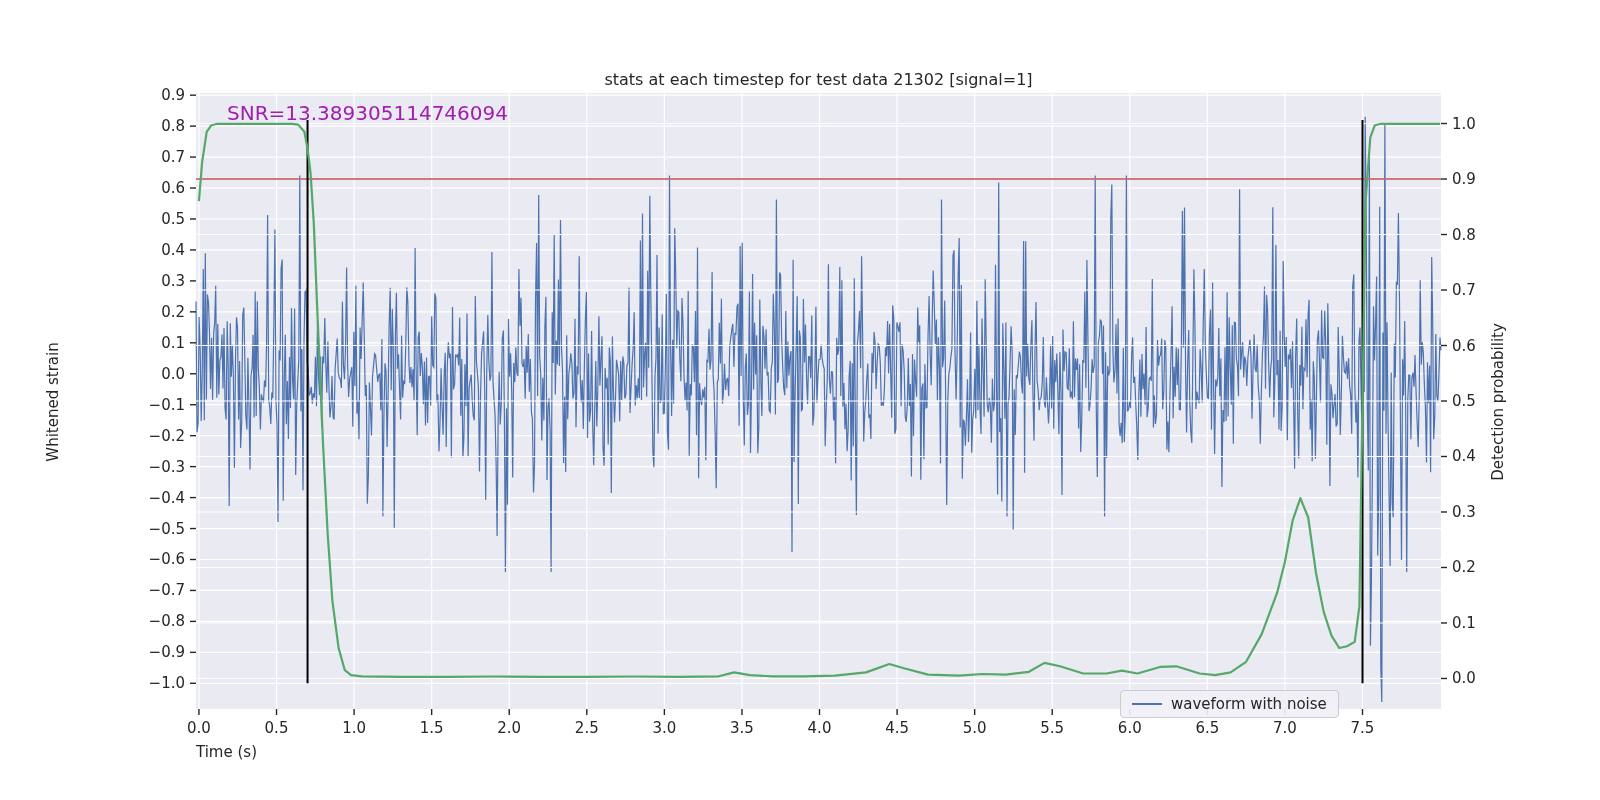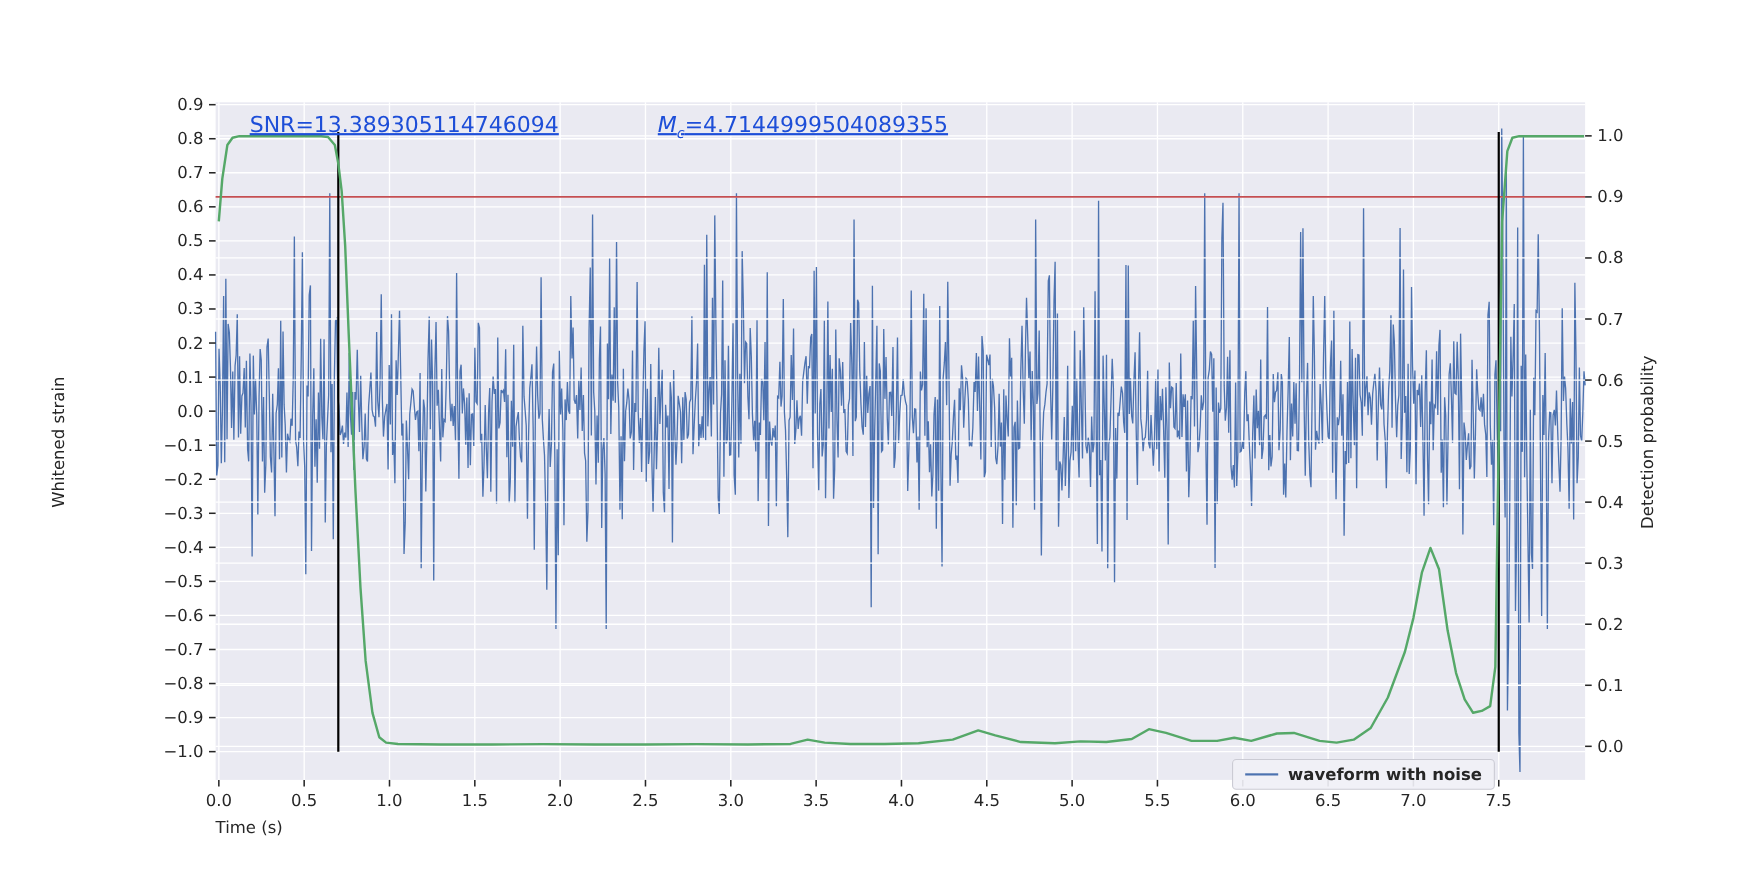--- a/index.html
+++ b/index.html
@@ -1,32 +1,32 @@
 <!DOCTYPE html>
 <html><head>
 <meta charset="utf-8">
 <style>
   html,body{margin:0;padding:0;background:#ffffff;}
   .figure{position:relative;width:1600px;height:800px;background:#ffffff;
           font-family:"DejaVu Sans",sans-serif;color:#262626;overflow:hidden;}
   svg{position:absolute;left:0;top:0;}
   .fig-title{position:absolute;left:196px;top:70px;width:1245px;text-align:center;
              font-size:16px;color:#262626;}
-  .anno{position:absolute;top:101px;font-size:20px;color:#1d4ed8;white-space:nowrap;text-decoration:underline;}
+  .anno{position:absolute;top:101px;font-size:20px;color:#a21caf;white-space:nowrap;}
   .anno i{font-style:italic;}
   .anno sub{font-style:italic;font-size:13px;}
   .axis-label{position:absolute;font-size:15px;color:#262626;white-space:nowrap;}
   .ylab-left{left:-47px;top:393px;width:200px;text-align:center;
              transform:rotate(-90deg);transform-origin:center;}
   .ylab-right{left:1398px;top:393px;width:200px;text-align:center;
               transform:rotate(-90deg);transform-origin:center;}
   .xlab{left:196px;top:743px;width:1245px;text-align:left;}
   .legend{position:absolute;left:1120px;top:690px;height:26px;
           display:flex;align-items:center;gap:9px;padding:0 11px;
-          background:rgba(240,240,246,0.92);border:1px solid #cbcbd4;border-radius:4px;font-weight:bold;}
+          background:rgba(240,240,246,0.92);border:1px solid #cbcbd4;border-radius:4px;}
   .legend-line{display:inline-block;width:30px;height:0;border-top:2px solid #4c72b0;}
   .legend-text{font-size:15px;color:#262626;white-space:nowrap;}
 </style>
 </head>
 <body>
 
 <div class="figure">
 
   <svg id="plot" width="1600" height="800" viewBox="0 0 1600 800">
     <rect id="axes-bg" x="196" y="93" width="1245" height="616" fill="#eaeaf2"></rect>
@@ -187,26 +187,24 @@
         <text x="1452" y="516.9909909909909" text-anchor="start" font-size="15" fill="#262626">0.3</text>
         <line x1="1441" x2="1447" y1="567.4864864864865" y2="567.4864864864865" stroke="#262626" stroke-width="1.4"></line>
         <text x="1452" y="572.4864864864865" text-anchor="start" font-size="15" fill="#262626">0.2</text>
         <line x1="1441" x2="1447" y1="622.981981981982" y2="622.981981981982" stroke="#262626" stroke-width="1.4"></line>
         <text x="1452" y="627.981981981982" text-anchor="start" font-size="15" fill="#262626">0.1</text>
         <line x1="1441" x2="1447" y1="678.4774774774775" y2="678.4774774774775" stroke="#262626" stroke-width="1.4"></line>
         <text x="1452" y="683.4774774774775" text-anchor="start" font-size="15" fill="#262626">0.0</text>
       </g>
   </svg>
 
+  <div class="fig-title">stats at each timestep for test data 21302 [signal=1]</div>
 
   <div class="anno" style="left:227px">SNR=13.389305114746094</div>
 
-  <div class="anno" style="left:598px">
-    <i>M</i><sub>c</sub><span>=4.7144999504089355</span>
-  </div>
 
 
   <div class="axis-label ylab-left">Whitened strain</div>
   <div class="axis-label ylab-right">Detection probability</div>
   <div class="axis-label xlab">Time (s)</div>
 
   <div class="legend">
     <span class="legend-line"></span>
     <span class="legend-text">waveform with noise</span>
   </div>

